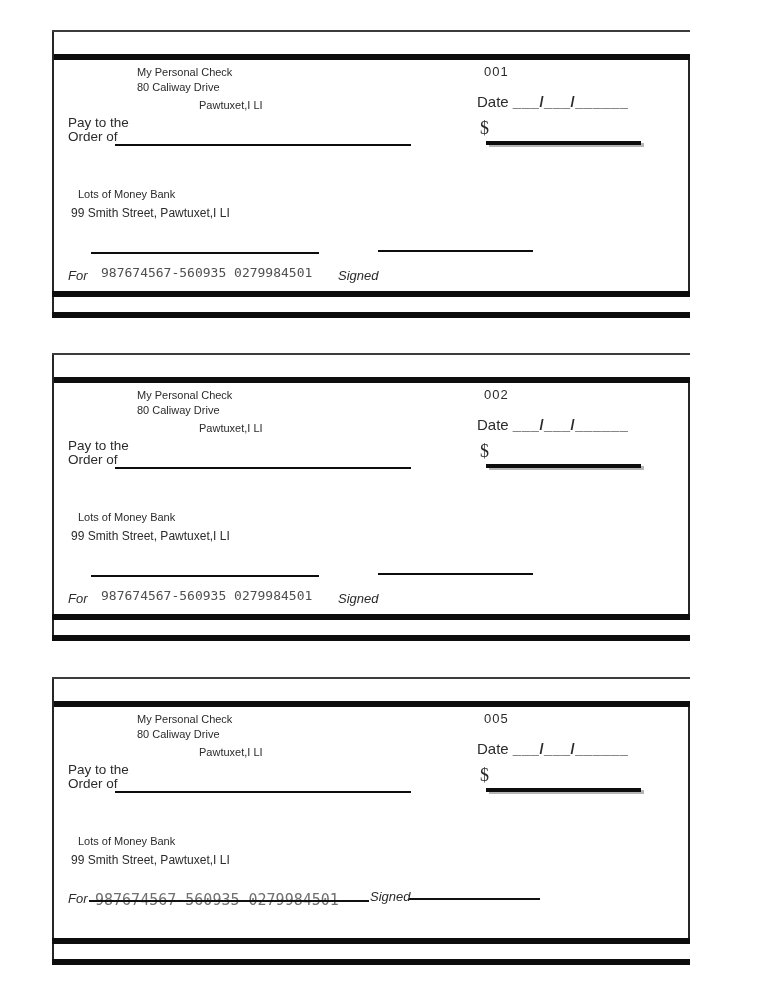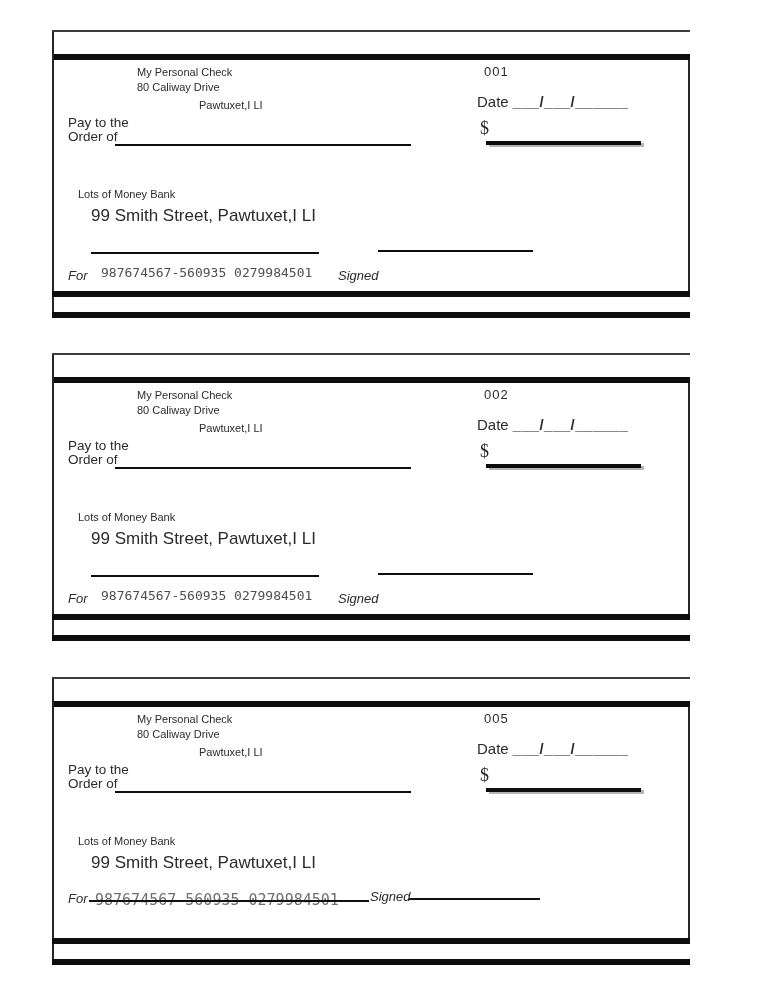--- a/index.html
+++ b/index.html
@@ -28,21 +28,21 @@
   .check-number {left:432px;top:4px;  font-size:13px; letter-spacing:1px;}
   .date-row     {left:425px;top:33px; font-size:15px;}
   .date-blank   {letter-spacing:0.5px;font-weight:bold;}
   .payto1       {left:16px; top:55px; font-size:13.5px; }
   .payto2       {left:16px; top:69px; font-size:13.5px; }
   .payee-line   {left:63px; top:84px; width:296px; height:2px; background:#0d0d0d;}
   .dollar       {left:428px;top:58px; font-size:18px; font-family:"Liberation Serif", serif;}
   .amount-line  {left:434px;top:81px; width:155px; height:4px; background:#0d0d0d;
                  box-shadow:3px 2px 0 rgba(90,90,90,0.45);}
   .bank-name    {left:26px; top:128px;font-size:11px;}
-  .bank-addr    {left:39px; top:146px;font-size:17px;}
+  .bank-addr    {left:19px; top:146px;font-size:12px;}
 
   
   .sig-line-left {left:39px; top:192px;width:228px;height:2px;background:#0d0d0d;}
   .sig-line-right{left:326px;top:190px;width:155px;height:2px;background:#0d0d0d;}
   .for-label    {left:16px; top:208px;font-size:13px;font-style:italic;}
   .micr         {left:49px; top:205px;font-size:13px;font-family:"DejaVu Sans Mono", monospace;color:#4f4f4f;}
   .signed-label {left:286px;top:208px;font-size:13px;font-style:italic;}
 
   
   .v3-for-label   {left:16px; top:184px;font-size:13px;font-style:italic;z-index:3;}

